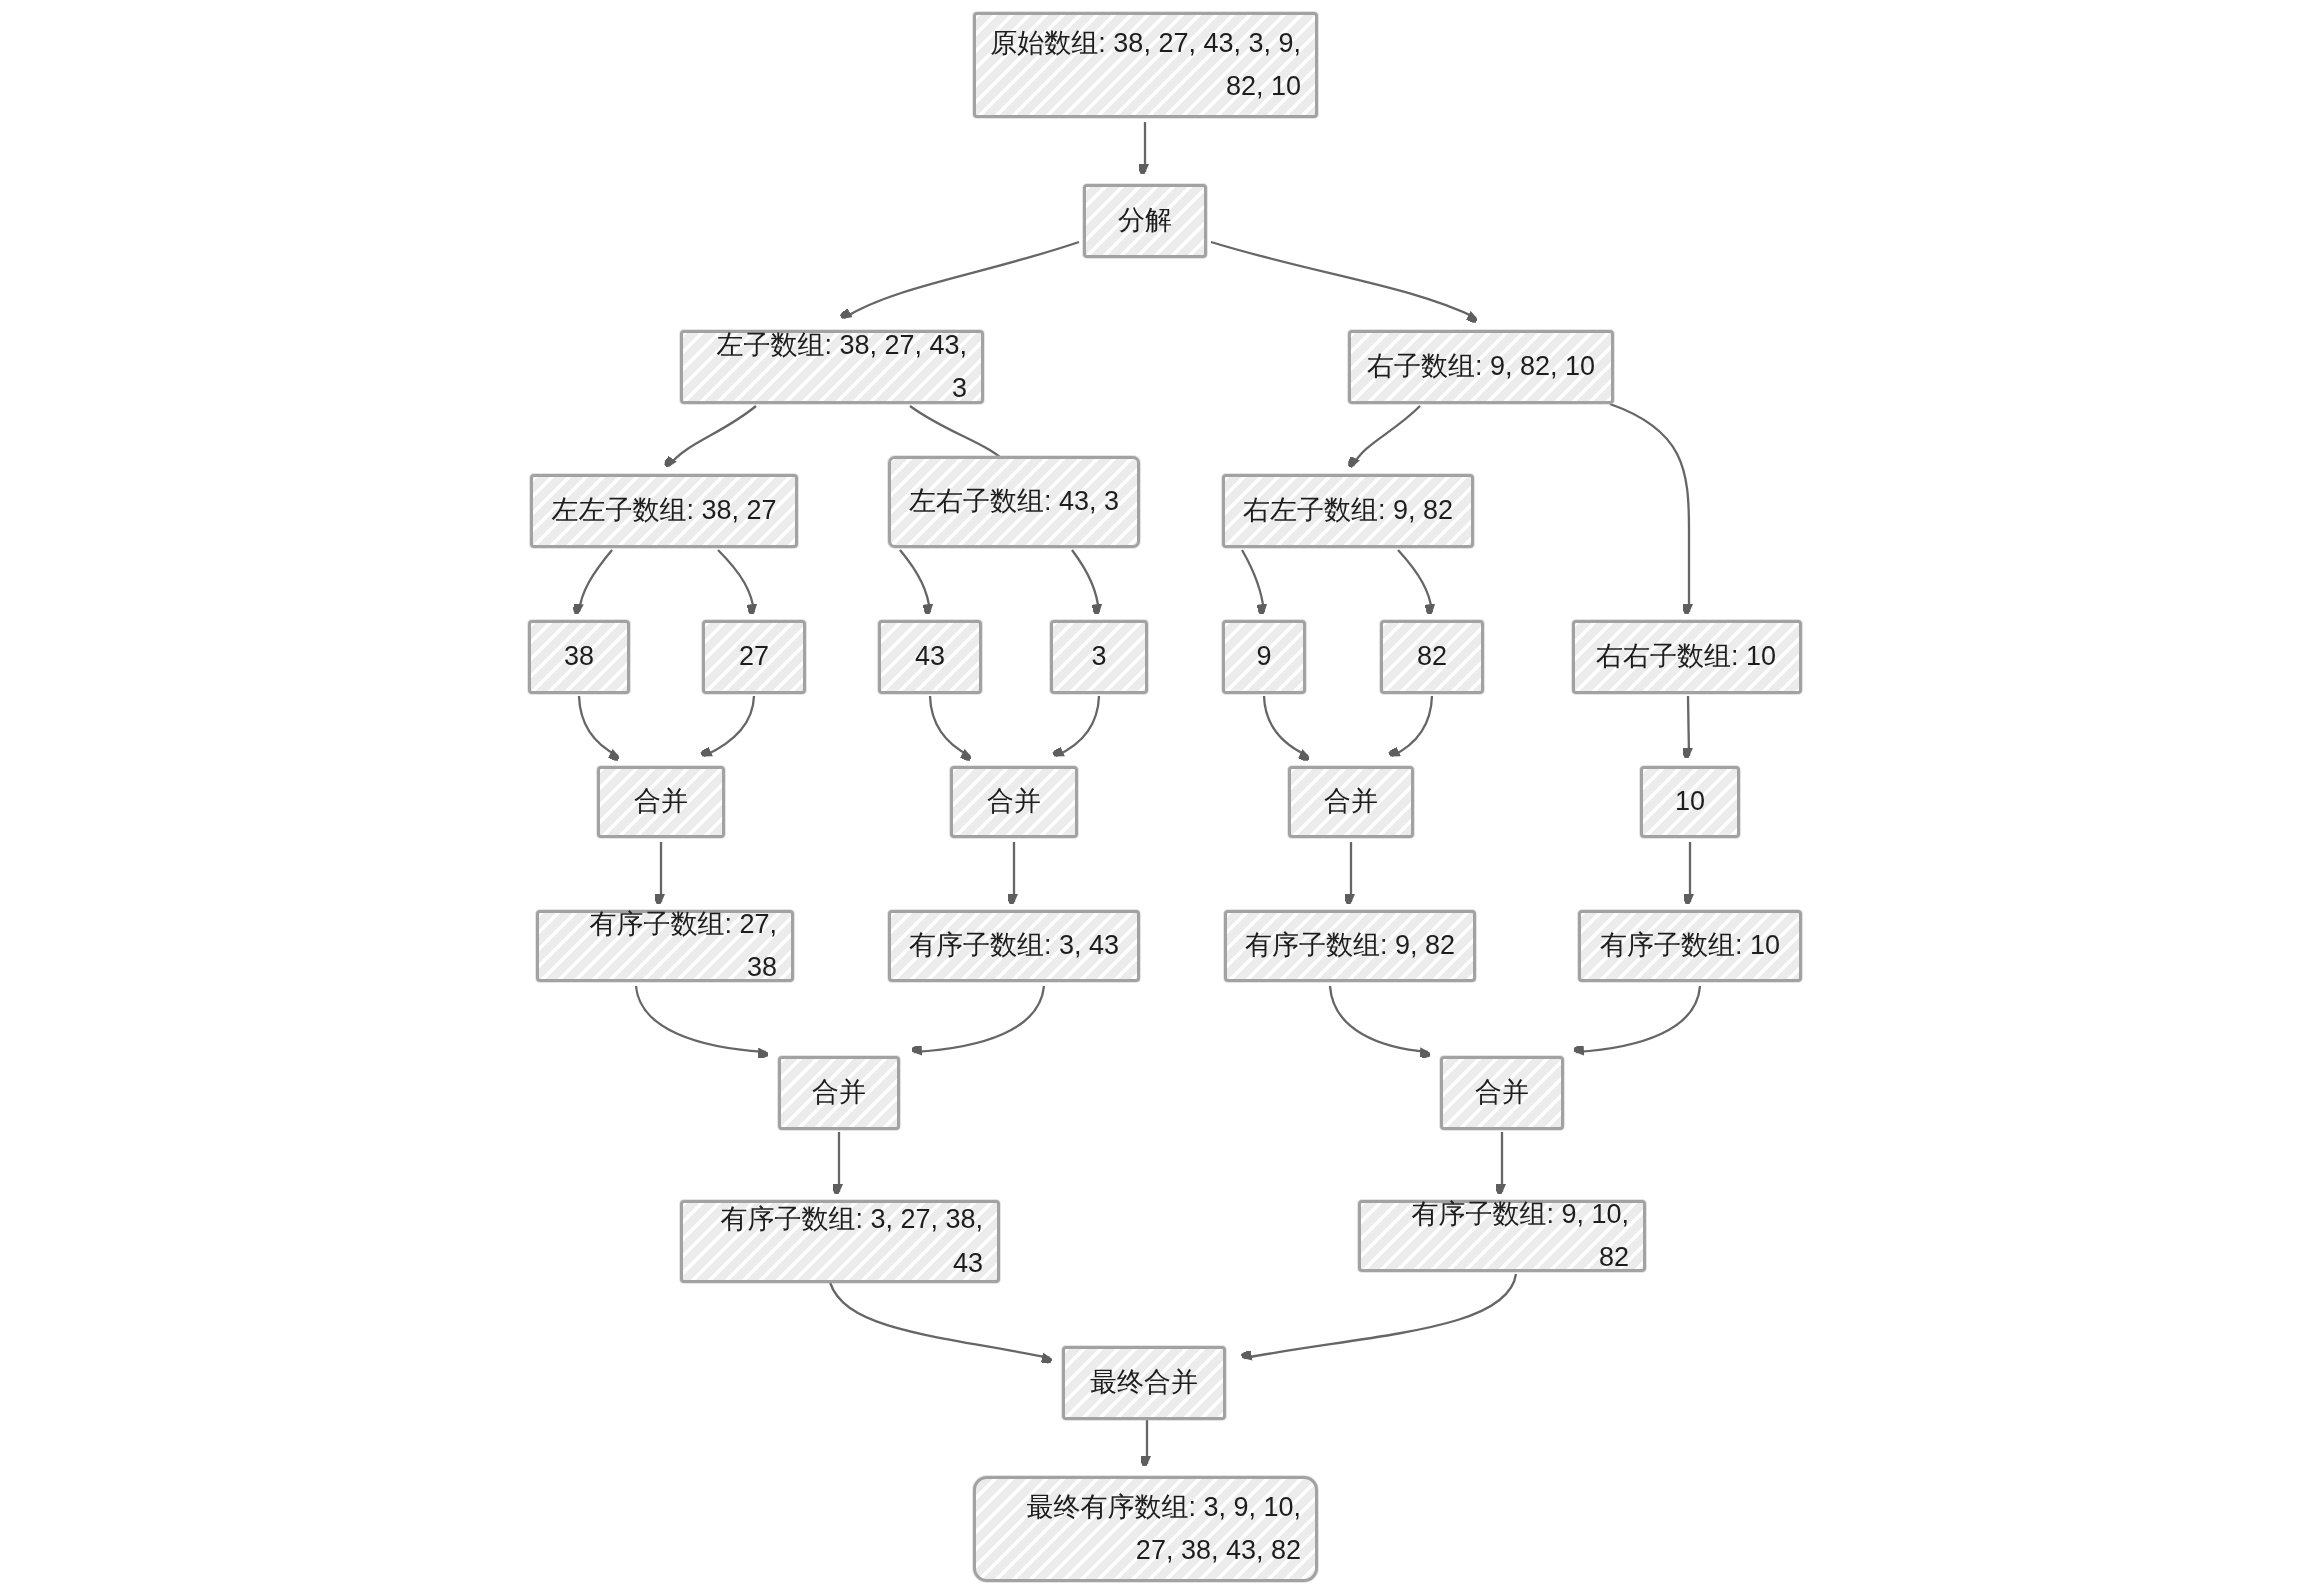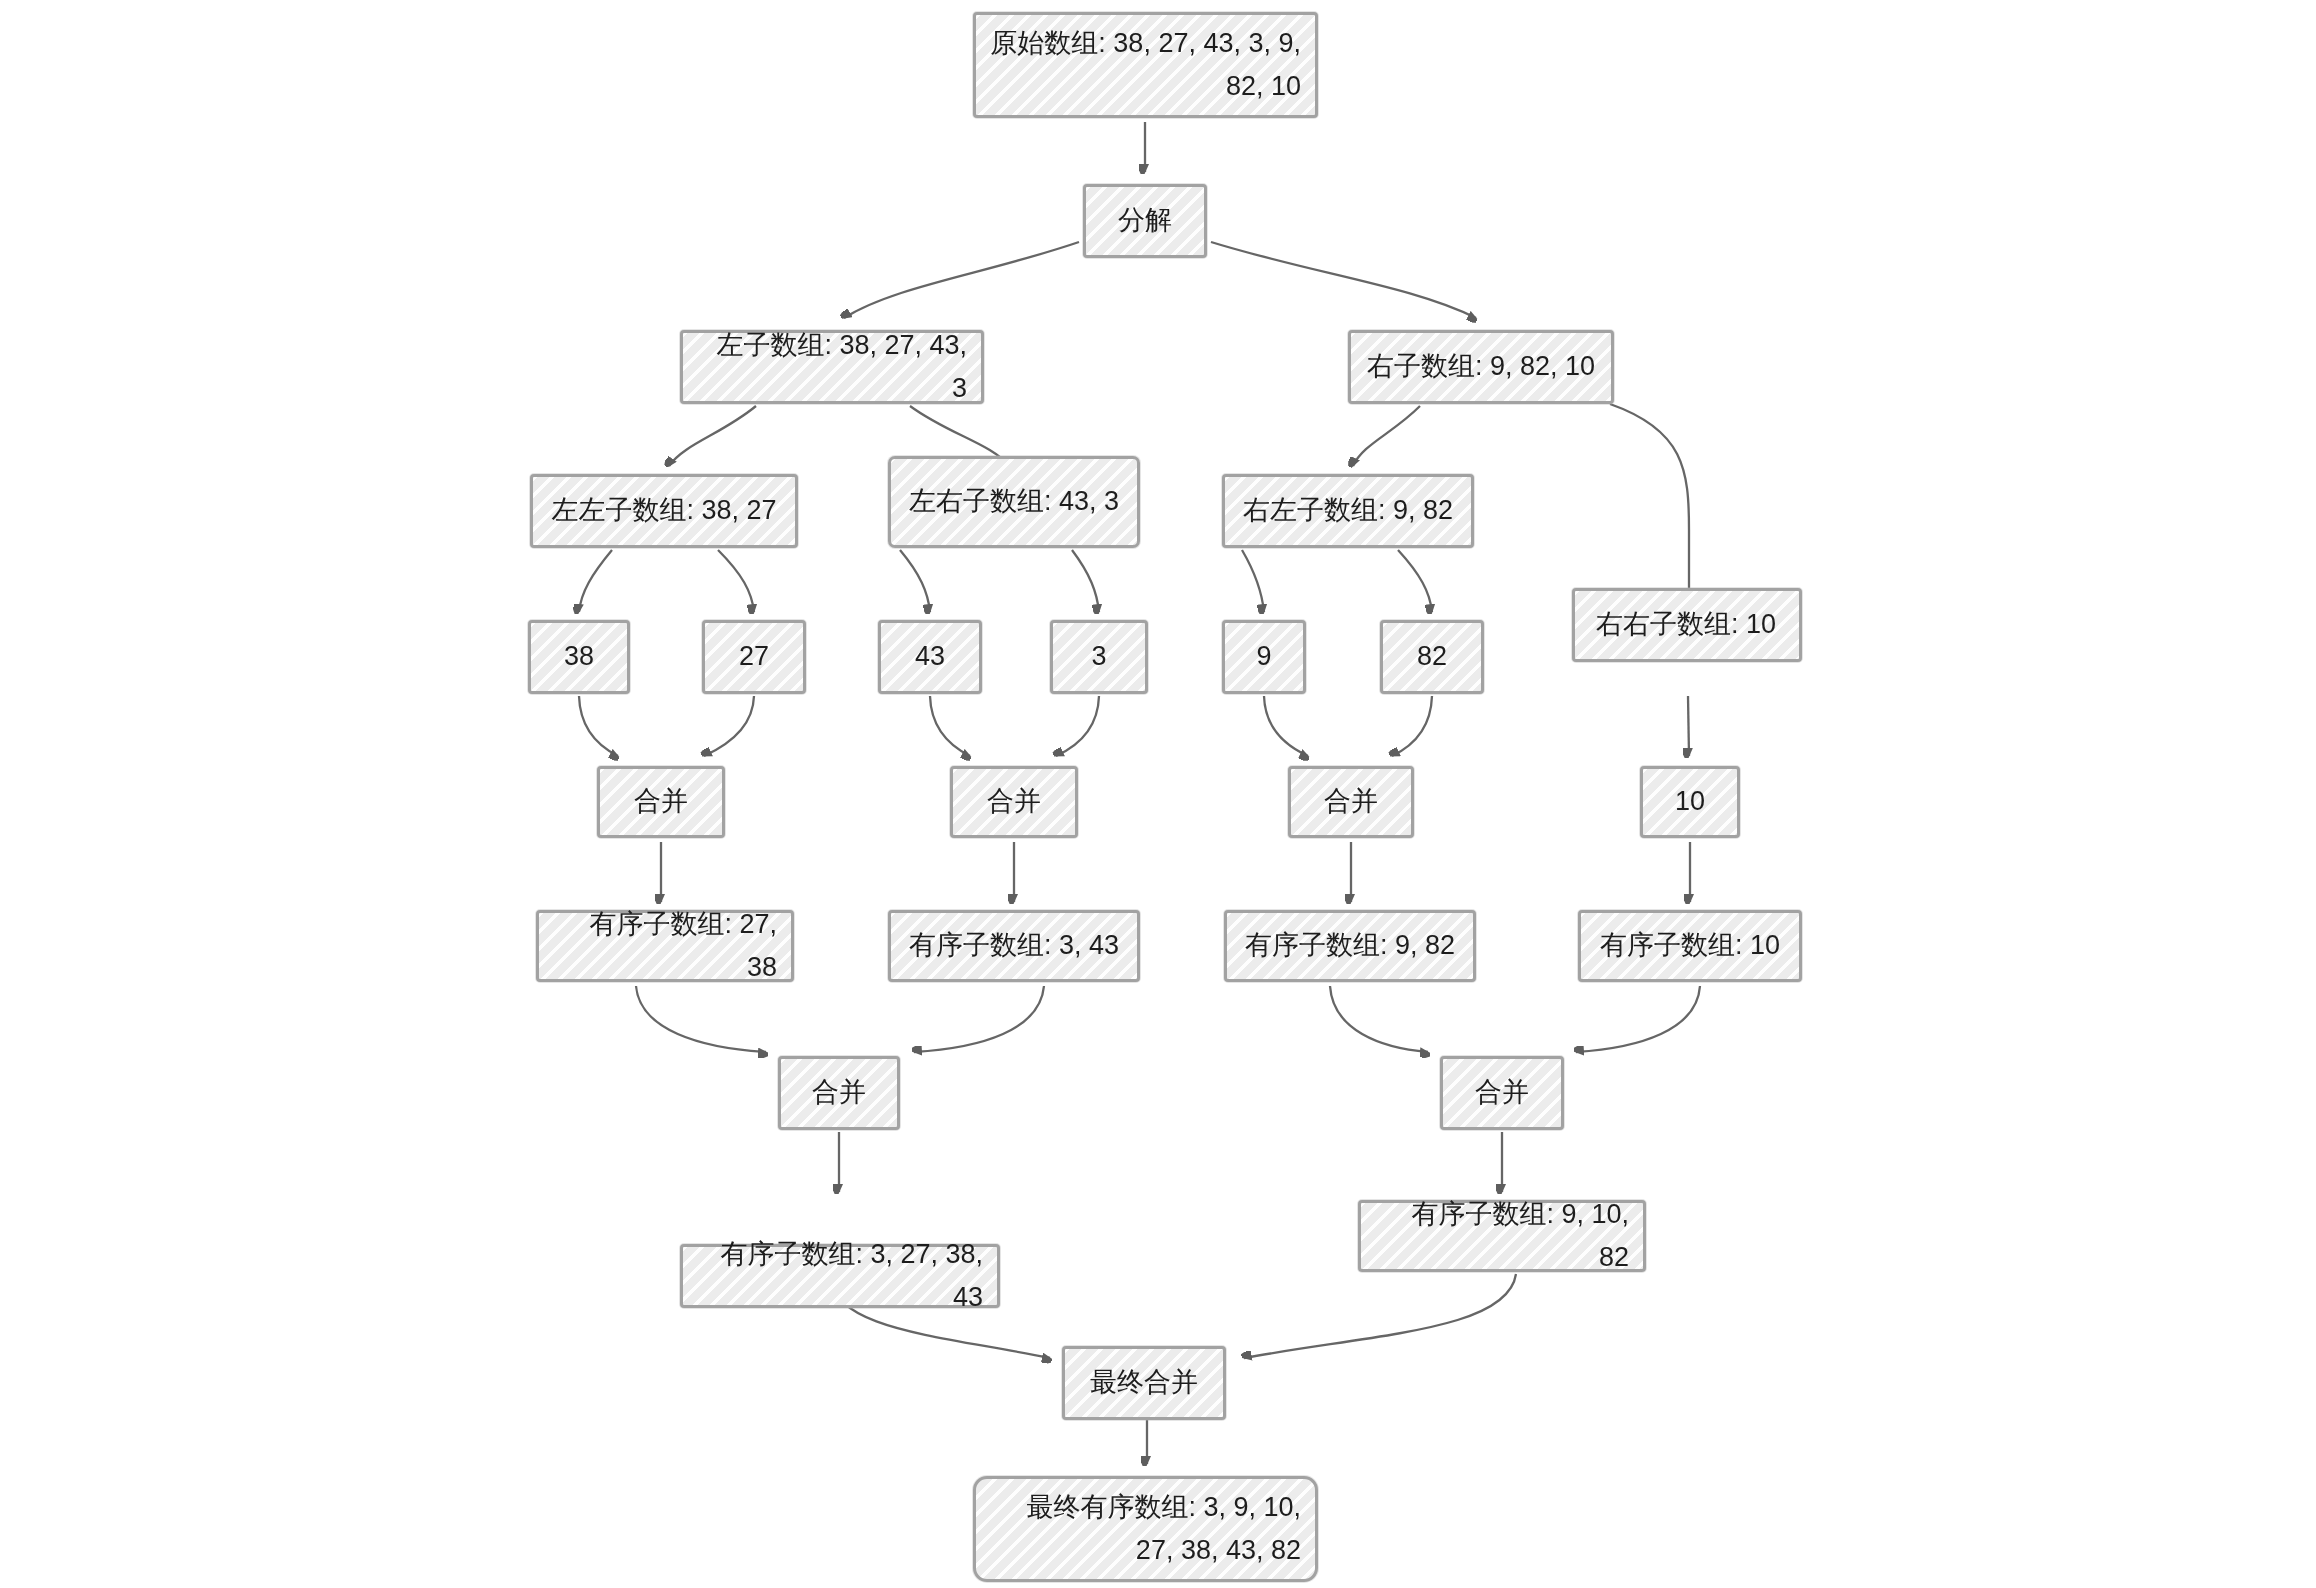--- a/index.html
+++ b/index.html
@@ -103,34 +103,34 @@
   <div class="node" style="left:530px;  top:474px;  width:268px; height:74px;">左左子数组: 38, 27</div>
   <div class="node" style="left:888px;  top:456px;  width:252px; height:92px;border-radius:7px;">左右子数组: 43, 3</div>
   <div class="node" style="left:1222px; top:474px;  width:252px; height:74px;">右左子数组: 9, 82</div>
 
   <div class="node" style="left:528px;  top:620px;  width:102px; height:74px;">38</div>
   <div class="node" style="left:702px;  top:620px;  width:104px; height:74px;">27</div>
   <div class="node" style="left:878px;  top:620px;  width:104px; height:74px;">43</div>
   <div class="node" style="left:1050px; top:620px;  width:98px;  height:74px;">3</div>
   <div class="node" style="left:1222px; top:620px;  width:84px;  height:74px;">9</div>
   <div class="node" style="left:1380px; top:620px;  width:104px; height:74px;">82</div>
-  <div class="node" style="left:1572px; top:588px;  width:230px; height:74px;padding-left:12px;">右右子数组: 10</div>
+  <div class="node" style="left:1572px; top:620px;  width:230px; height:74px;padding-left:12px;">右右子数组: 10</div>
 
   <div class="node" style="left:597px;  top:766px;  width:128px; height:72px;">合并</div>
   <div class="node" style="left:950px;  top:766px;  width:128px; height:72px;">合并</div>
   <div class="node" style="left:1288px; top:766px;  width:126px; height:72px;">合并</div>
   <div class="node" style="left:1640px; top:766px;  width:100px; height:72px;">10</div>
 
   <div class="node" style="left:536px;  top:910px;  width:258px; height:72px;">有序子数组: 27, 38</div>
   <div class="node" style="left:888px;  top:910px;  width:252px; height:72px;">有序子数组: 3, 43</div>
   <div class="node" style="left:1224px; top:910px;  width:252px; height:72px;">有序子数组: 9, 82</div>
   <div class="node" style="left:1578px; top:910px;  width:224px; height:72px;">有序子数组: 10</div>
 
   <div class="node" style="left:778px;  top:1056px; width:122px; height:74px;">合并</div>
   <div class="node" style="left:1440px; top:1056px; width:124px; height:74px;">合并</div>
 
-  <div class="node" style="left:680px;  top:1200px; width:320px; height:64px;margin-top:44px;">有序子数组: 3, 27, 38, 43</div>
+  <div class="node" style="left:680px;  top:1200px; width:320px; height:83px;">有序子数组: 3, 27, 38, 43</div>
   <div class="node" style="left:1358px; top:1200px; width:288px; height:72px;">有序子数组: 9, 10, 82</div>
 
   <div class="node" style="left:1062px; top:1346px; width:164px; height:74px;">最终合并</div>
   <div class="node" style="left:973px;  top:1476px; width:345px; height:106px;border-radius:14px;">最终有序数组: 3, 9, 10, 27, 38, 43, 82</div>
 
 </div>
 
 </body></html>

